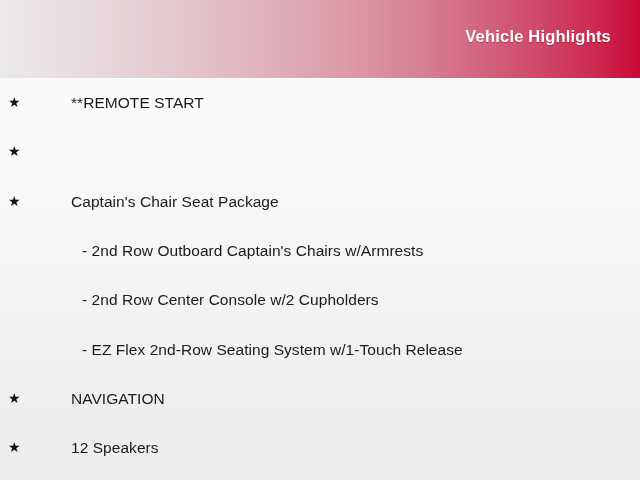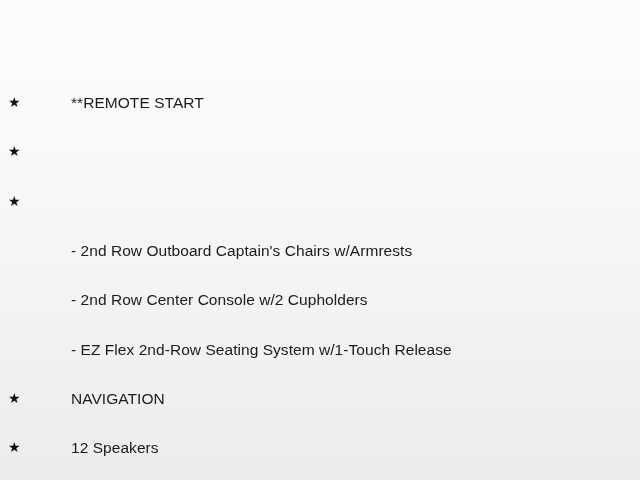--- a/index.html
+++ b/index.html
@@ -96,43 +96,47 @@
   .highlight-text {
     font-size: 15.5px;
     color: #1b1b1b;
     line-height: 1.1;
     letter-spacing: 0.05px;
     margin-left: 44px;
   }
 
   
   .highlight-row.sub {
-    padding-left: 27px;
+    padding-left: 38px;
   }
   .highlight-row.sub .highlight-text {
     font-size: 15.5px;
     color: #1b1b1b;
   }
 </style>
 </head>
 <body>
 
 <div id="vehicle-highlights-panel">
 
+  <div id="panel-header">
+    <span id="panel-title">Vehicle Highlights</span>
+  </div>
 
   <ul id="highlights-list">
       <li class="highlight-row">
         <span class="bullet-star">★</span>
         <span class="highlight-text">**REMOTE START</span>
       </li>
       <li class="highlight-row">
         <span class="bullet-star">★</span>
       </li>
       <li class="highlight-row">
         <span class="bullet-star">★</span>
+        <span class="highlight-text">Captain's Chair Seat Package</span>
       </li>
       <li class="highlight-row sub">
         <span class="highlight-text">- 2nd Row Outboard Captain's Chairs w/Armrests</span>
       </li>
       <li class="highlight-row sub">
         <span class="highlight-text">- 2nd Row Center Console w/2 Cupholders</span>
       </li>
       <li class="highlight-row sub">
         <span class="highlight-text">- EZ Flex 2nd-Row Seating System w/1-Touch Release</span>
       </li>

